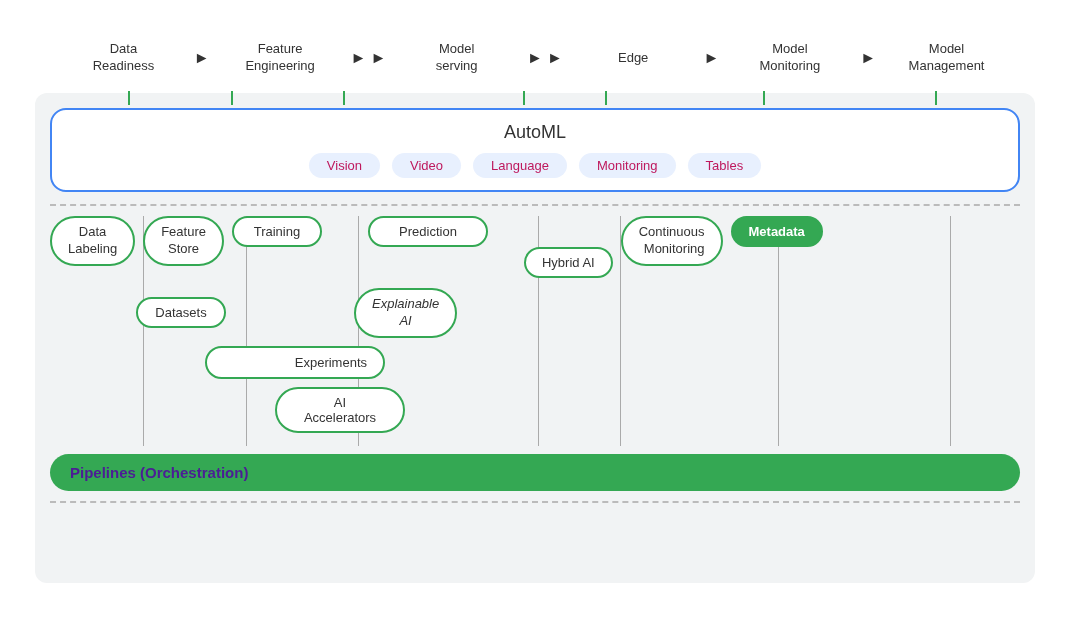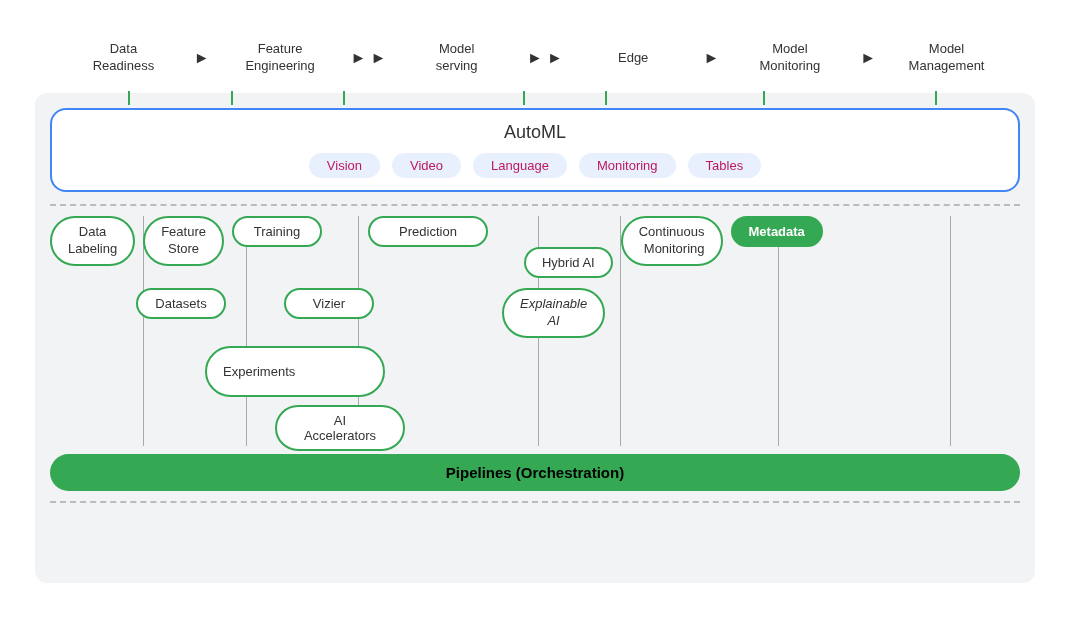--- a/index.html
+++ b/index.html
@@ -100,53 +100,53 @@
       justify-content: center;
       white-space: nowrap;
     }
     .green-pill.filled {
       background: #34a853;
       color: #fff;
       font-weight: bold;
     }
     .green-pill-wide {
       background: #34a853;
-      color: #000000;
+      color: #4c1d95;
       font-weight: bold;
       border-radius: 30px;
       padding: 10px 20px;
       font-size: 15px;
-      text-align: center;
+      text-align: left;
     }
     
     .workbench-section {
       margin-top: 5px;
     }
     .workbench-pill {
       border: 2.5px solid #34a853;
       border-radius: 30px;
       padding: 8px 20px;
       font-size: 14px;
       color: #333;
       background: #fff;
       display: block;
       text-align: center;
       margin-bottom: 8px;
     }
     .multi-line { text-align: center; line-height: 1.3; }
     .experiments-pill {
       border: 2.5px solid #34a853;
       border-radius: 30px;
-      padding: 16px 16px;
+      padding: 7px 16px;
       font-size: 13px;
       color: #333;
       background: #fff;
       white-space: nowrap;
       min-width: 180px;
-      text-align: left;
+      text-align: right;
     }
   </style>
 </head>
 <body>
 
 <div class="diagram-container">
 
   <div class="pipeline-header">
     <div class="pipeline-step">
       <span class="step-label">Data<br>Readiness</span>
@@ -225,25 +225,24 @@
 
         <div style="min-width:20px;"></div>
 
         <div class="green-pill" style="min-width:80px; text-align:center;margin-top:31px;">Hybrid AI</div>
 
         <div class="green-pill multi-line" style="min-width:90px; text-align:right;">Continuous<br>Monitoring</div>
 
         <div class="green-pill filled" style="min-width:85px; text-align:center;">Metadata</div>
       </div>
 
-      <div style="display:flex; gap:8px; align-items:flex-start; position:relative; z-index:1; margin-bottom:8px; padding-left:86px;">
+      <div style="display:flex; gap:8px; align-items:center; position:relative; z-index:1; margin-bottom:8px; padding-left:86px;">
 
         <div class="green-pill" style="min-width:90px; text-align:center;">Datasets</div>
 
-        <div class="green-pill" style="min-width:90px; text-align:center; margin-left:50px;">Vizier</div>
 
         <div class="green-pill multi-line" style="min-width:85px; text-align:center; margin-left:120px;font-style:italic;">Explainable<br>AI</div>
       </div>
 
       <div style="display:flex; gap:8px; align-items:flex-start; position:relative; z-index:1; margin-bottom:8px; padding-left:155px;">
         <div class="experiments-pill">Experiments</div>
       </div>
 
       <div style="display:flex; gap:8px; align-items:flex-start; position:relative; z-index:1; padding-left:225px;">
         <div class="green-pill" style="min-width:130px; text-align:center;">AI<br>Accelerators</div>

